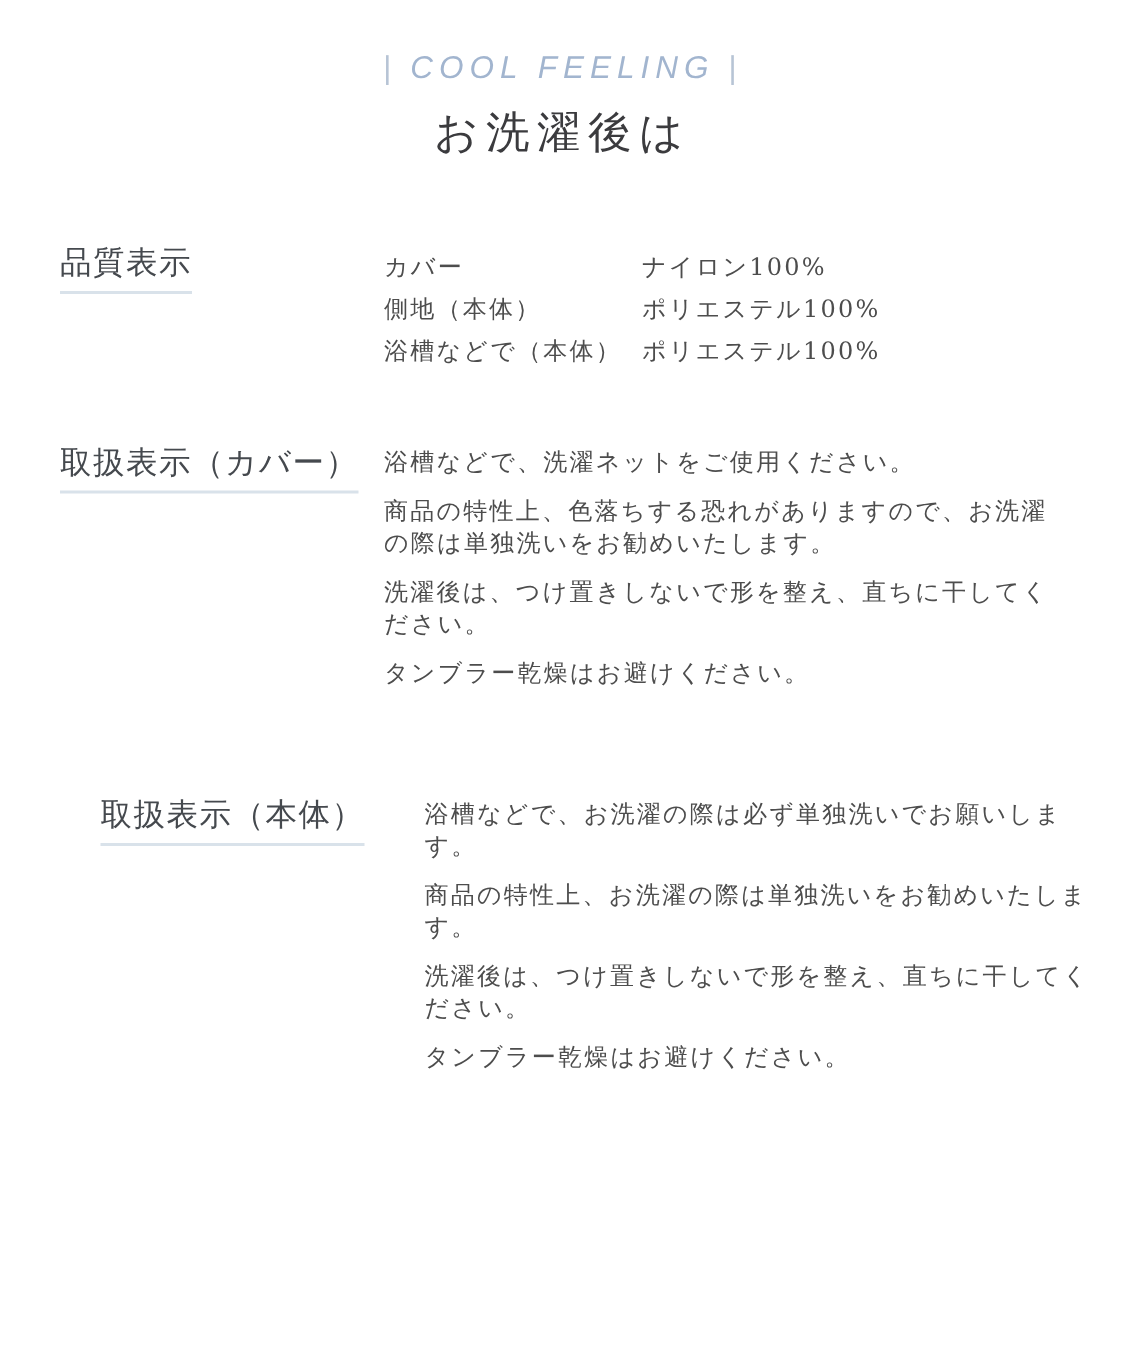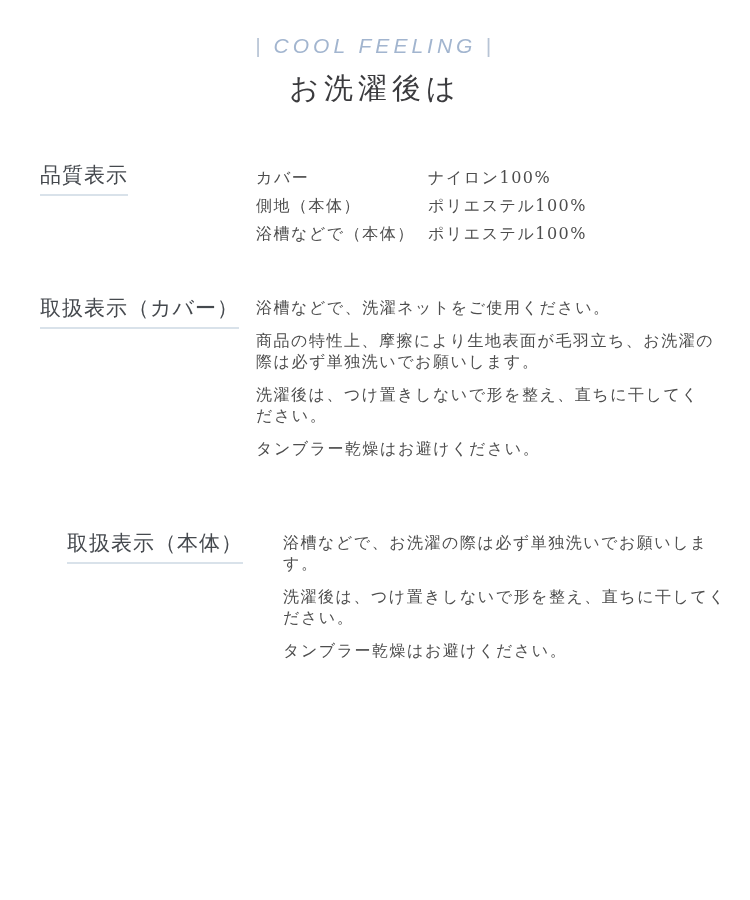--- a/index.html
+++ b/index.html
@@ -111,31 +111,32 @@
         </div>
       </div>
     </section>
 
     <section class="sec sec-cover">
       <div class="label-col">
         <h2 class="heading">取扱表示（カバー）</h2>
       </div>
       <div class="body-col">
         <p>浴槽などで、洗濯ネットをご使用ください。</p>
-        <p>商品の特性上、摩擦により生地表面が毛羽立ち、お洗濯の際は必ず単独洗いでお願いします。</p>
+        <p>商品の特性上、色落ちする恐れがありますので、お洗濯の際は単独洗いをお勧めいたします。</p>
         <p>洗濯後は、つけ置きしないで形を整え、直ちに干してください。</p>
         <p>タンブラー乾燥はお避けください。</p>
       </div>
     </section>
 
     <section class="sec sec-body">
       <div class="label-col">
         <h2 class="heading">取扱表示（本体）</h2>
       </div>
       <div class="body-col">
         <p>浴槽などで、お洗濯の際は必ず単独洗いでお願いします。</p>
+        <p>商品の特性上、お洗濯の際は単独洗いをお勧めいたします。</p>
         <p>洗濯後は、つけ置きしないで形を整え、直ちに干してください。</p>
         <p>タンブラー乾燥はお避けください。</p>
       </div>
     </section>
 
   </main>
 </div>
 
 </body></html>

